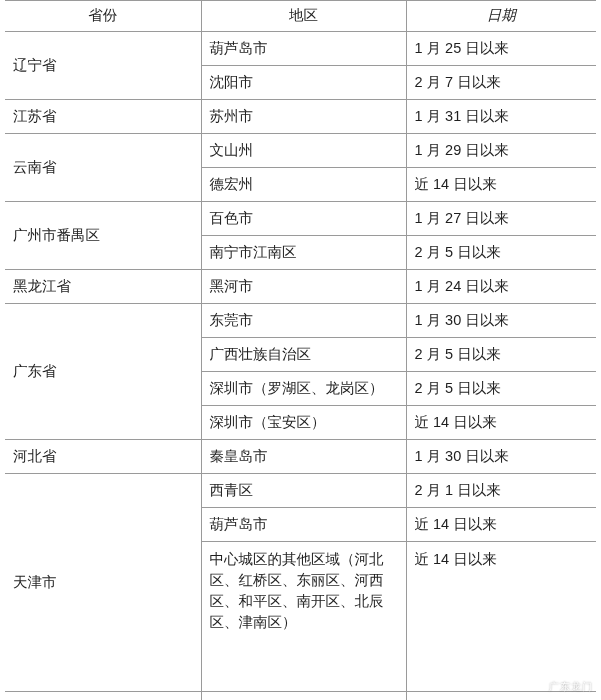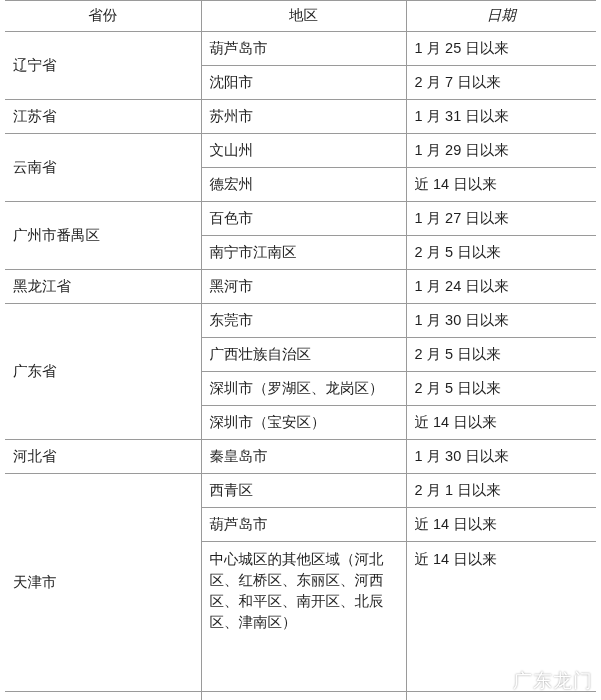--- a/index.html
+++ b/index.html
@@ -66,21 +66,21 @@
   tbody tr td:first-child { border-left: none; }
   tbody tr td:last-child { border-right: none; }
   thead tr td:first-child { border-left: none; }
   thead tr td:last-child { border-right: none; font-style: italic; }
   tbody tr:last-child td { border-bottom: none; }
 
   .watermark {
     position: absolute;
     right: 8px;
     bottom: 6px;
-    font-size: 19px;
+    font-size: 10px;
     color: #ffffff;
     letter-spacing: 1px;
     text-shadow: 0 0 2px rgba(0,0,0,0.45);
     font-family: "Liberation Sans", "DejaVu Sans", sans-serif;
     pointer-events: none;
   }
 </style>
 </head>
 <body>
 

